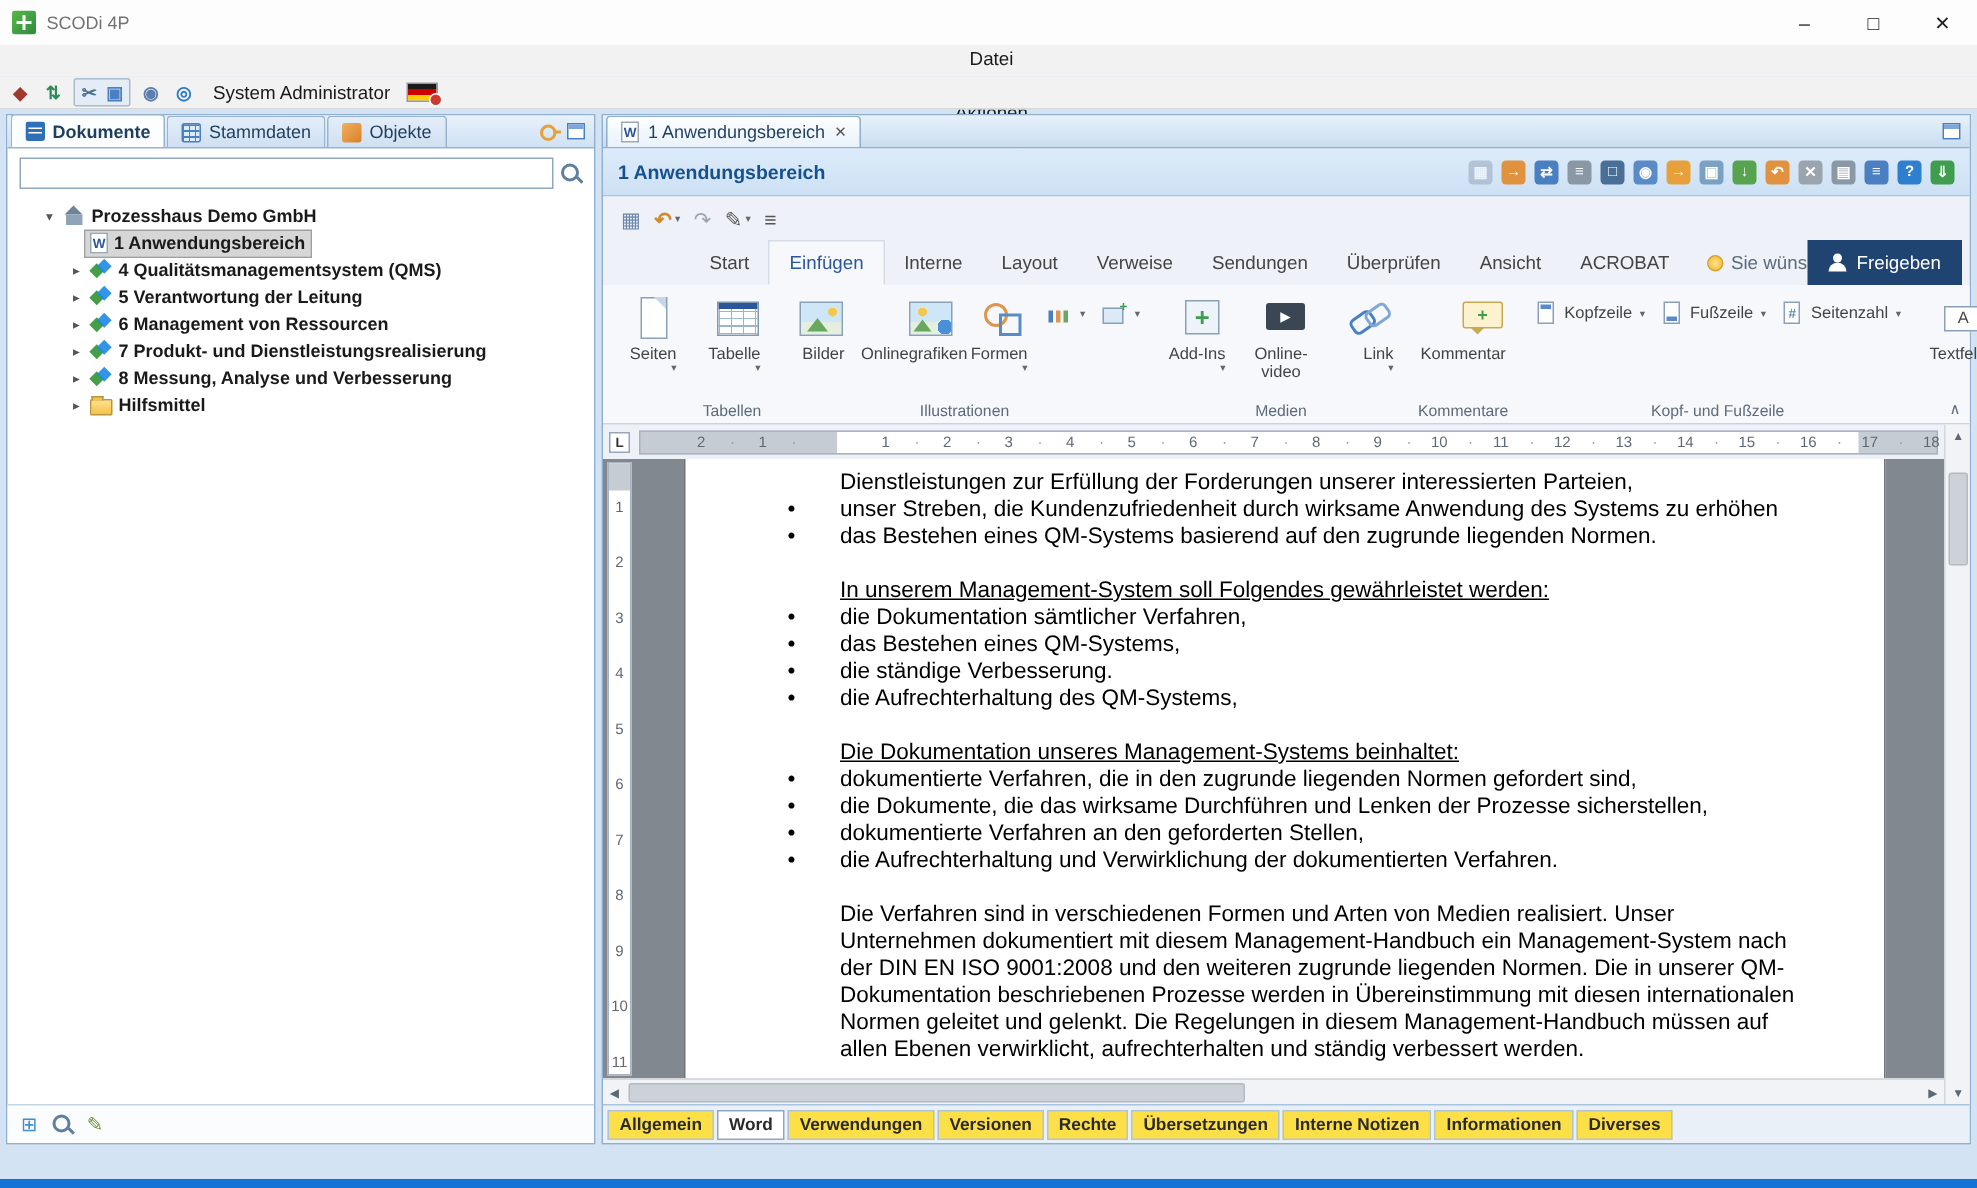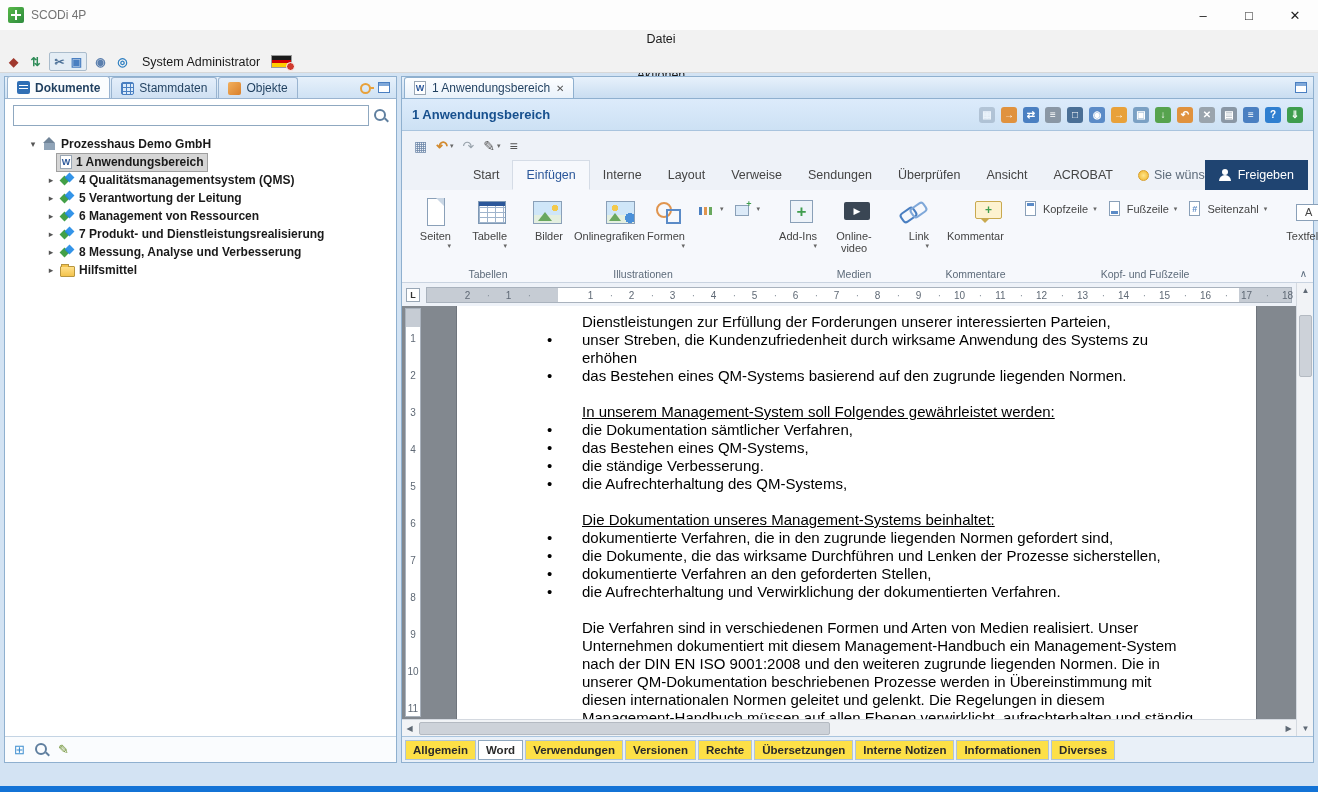--- a/index.html
+++ b/index.html
@@ -192,21 +192,21 @@
   .hruler-nums { position:absolute; inset:0; display:flex; padding-left:20px; }
   .rnum { width:41px; text-align:center; font-size:10px; color:#5f6975; line-height:15px; position:relative; flex:none; }
   .rnum::after { content:"·"; position:absolute; right:-2px; top:0; color:#8a939e; }
   .ruler-spacer { width:41px; flex:none; }
   .doc-view { flex:1; position:relative; background:#82888f; margin-right:17px; overflow:hidden; }
   .vruler { position:absolute; left:3px; top:2px; bottom:2px; width:16px; background:#fff; border:1px solid #a9b2bd; overflow:hidden; }
   .vruler::before { content:""; position:absolute; left:0; right:0; top:0; height:18px; background:#c6ccd4; }
   .vruler-nums { position:absolute; left:0; right:0; top:0; display:flex; flex-direction:column; padding-top:24px; }
   .rnum-v { height:37px; font-size:10px; color:#5f6975; text-align:center; flex:none; }
   .page { position:absolute; left:54px; top:0; width:801px; bottom:0; background:#fff; border-left:1px solid #6f757d; border-right:1px solid #6f757d; }
-  .page-text { padding:7px 59px 0 103px; font-size:15px; line-height:18px; color:#000;margin-left:22px; }
+  .page-text { padding:7px 59px 0 103px; font-size:15px; line-height:18px; color:#000; }
   .doc-line { position:relative; }
   .doc-line.bullet::before { content:"•"; position:absolute; left:-35px; top:0; }
   .doc-line.heading { text-decoration:underline; }
   .doc-blank { height:18px; }
   .doc-line.paragraph { }
 
   
   .vscroll { position:absolute; right:0; top:152px; bottom:0; width:17px; background:#f1f3f6; border-left:1px solid #d4d9e0; display:block; }
   .vs-arrow { position:absolute; left:0; width:17px; height:15px; text-align:center; font-size:8px; color:#5f6975; line-height:15px; }
   .vs-up { top:0; } .vs-down { bottom:0; }

